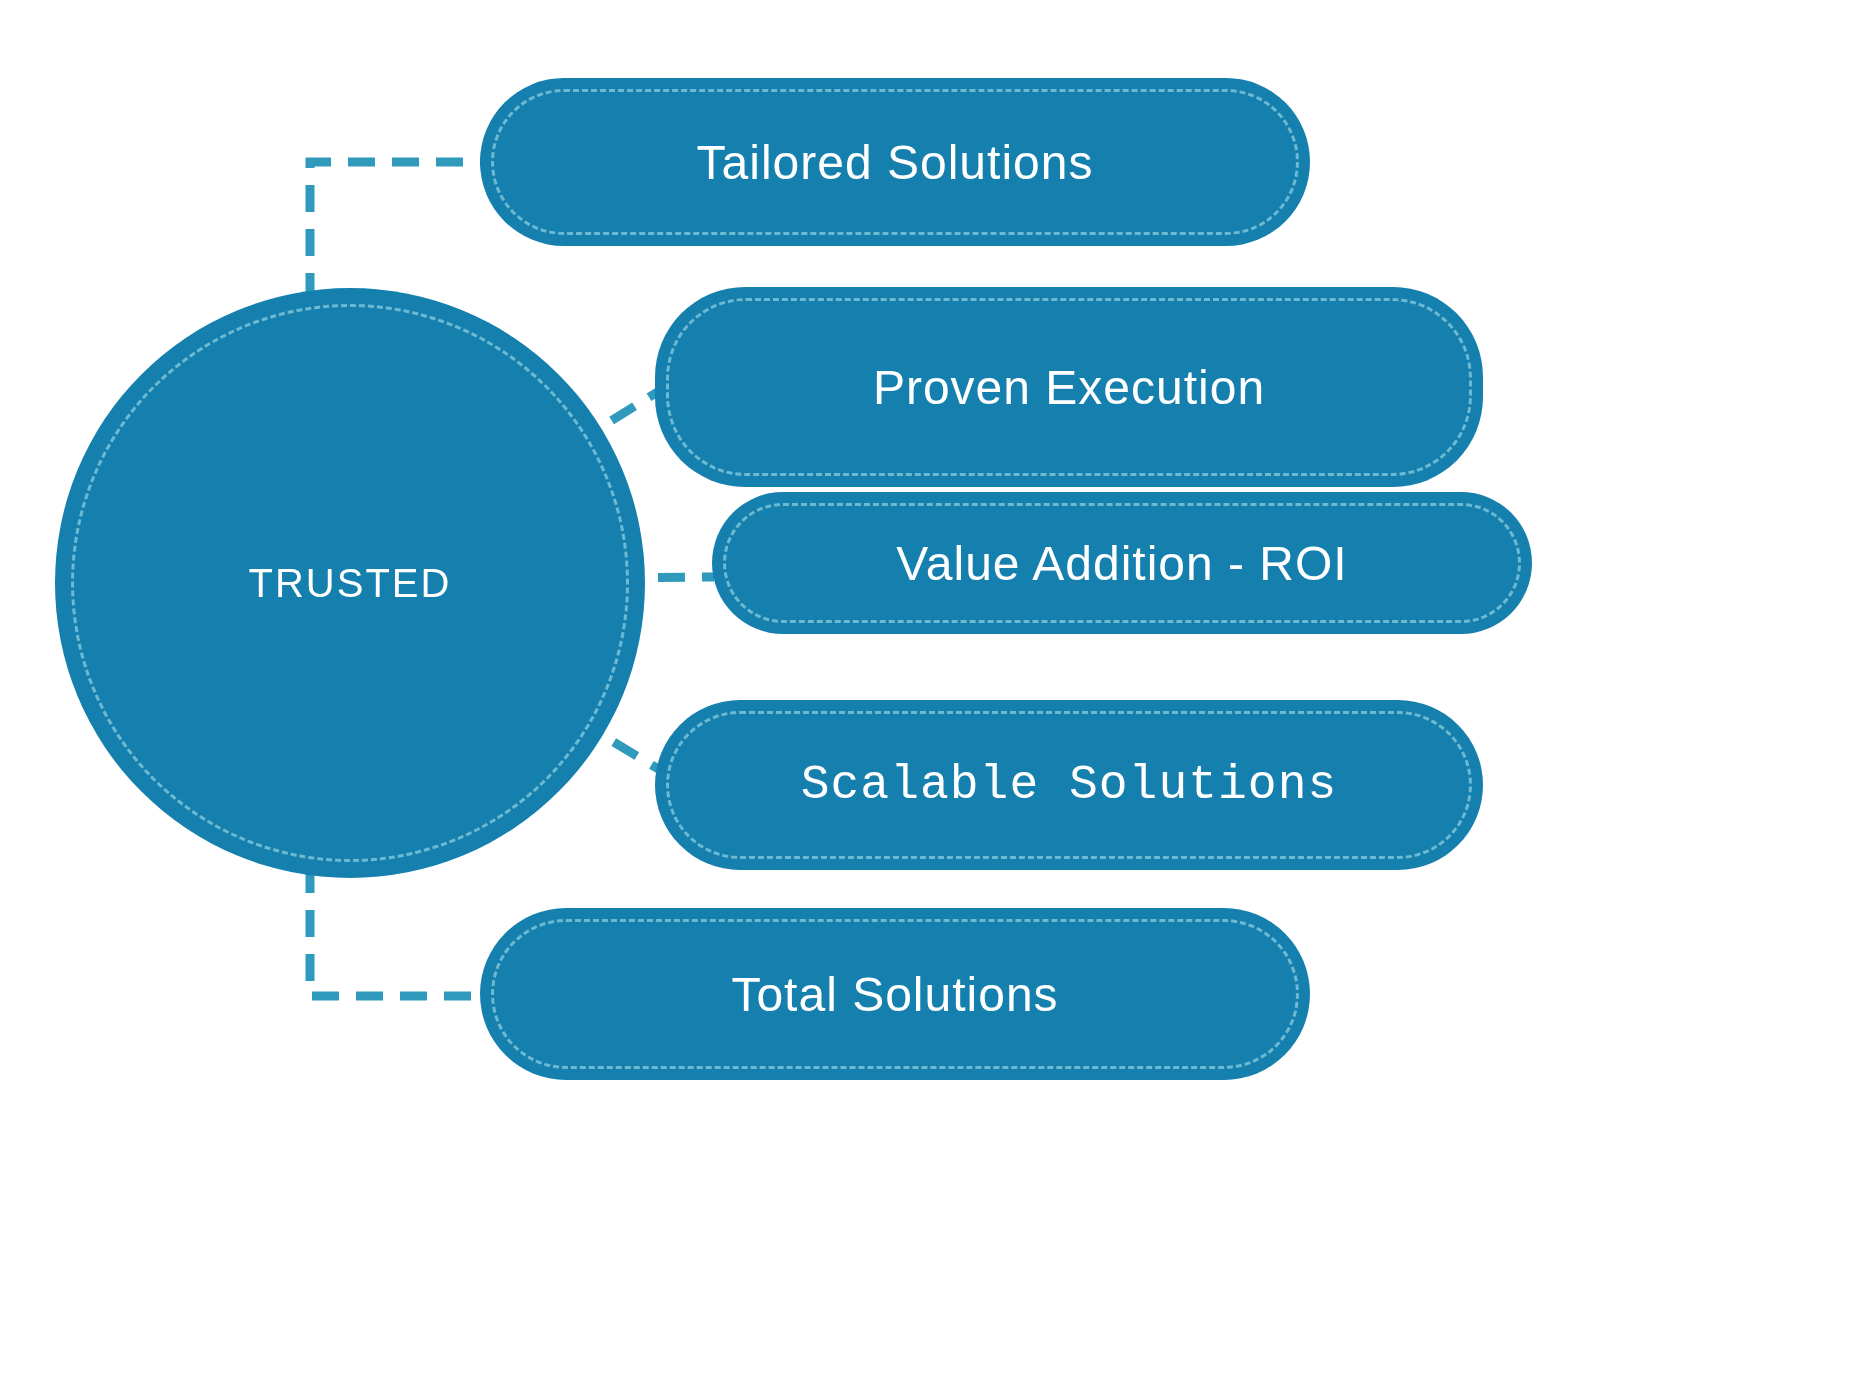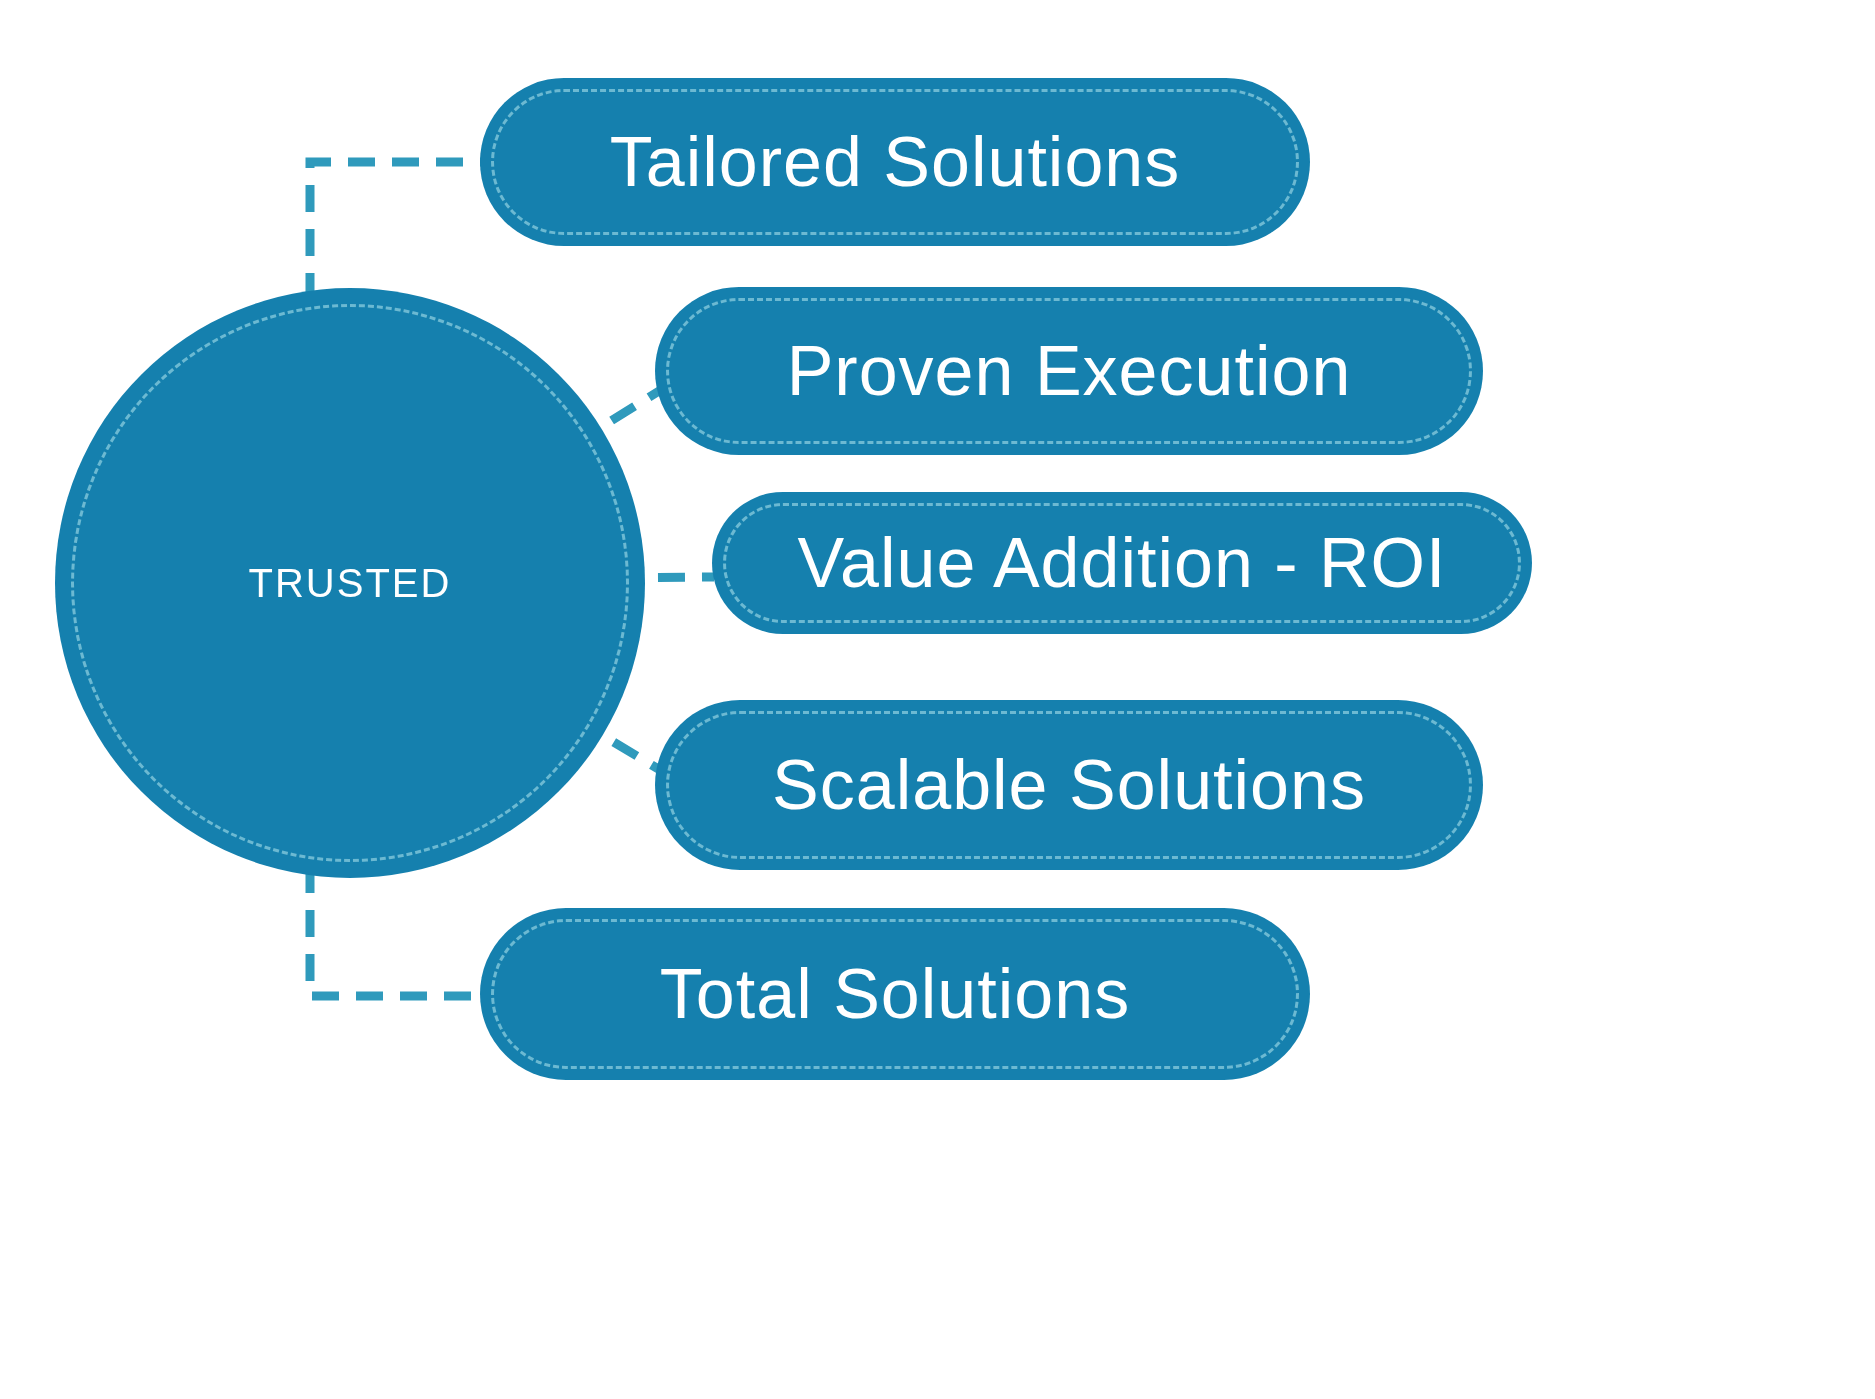--- a/index.html
+++ b/index.html
@@ -77,29 +77,29 @@
     top: 11px;
     right: 11px;
     bottom: 11px;
     border: 3px dashed #6cb9d2;
     border-radius: 80px;
     pointer-events: none;
   }
   .pill-label {
     position: relative;
     color: #ffffff;
-    font-size: 70px;
+    font-size: 48px;
     font-weight: 300;
     letter-spacing: 1px;
     white-space: nowrap;
   }
   .pill-1 { left: 480px; top: 78px;  width: 830px; height: 168px; }
-  .pill-2 { left: 655px; top: 287px; width: 828px; height: 168px; }
+  .pill-2 { left: 655px; top: 287px; width: 828px; height: 200px; }
   .pill-3 { left: 712px; top: 492px; width: 820px; height: 142px; }
-  .pill-4 { left: 655px; top: 700px; width: 828px; height: 170px; }
+  .pill-4 { left: 655px; top: 700px; width: 828px; height: 170px; font-family: Liberation Mono, monospace; }
   .pill-5 { left: 480px; top: 908px; width: 830px; height: 172px; }
 </style>
 </head>
 <body>
 
 <div class="canvas">
 
   <svg class="connectors" viewBox="0 0 1875 1399" xmlns="http://www.w3.org/2000/svg">
 
     <path d="M310 300 L310 162 L482 162"></path>

